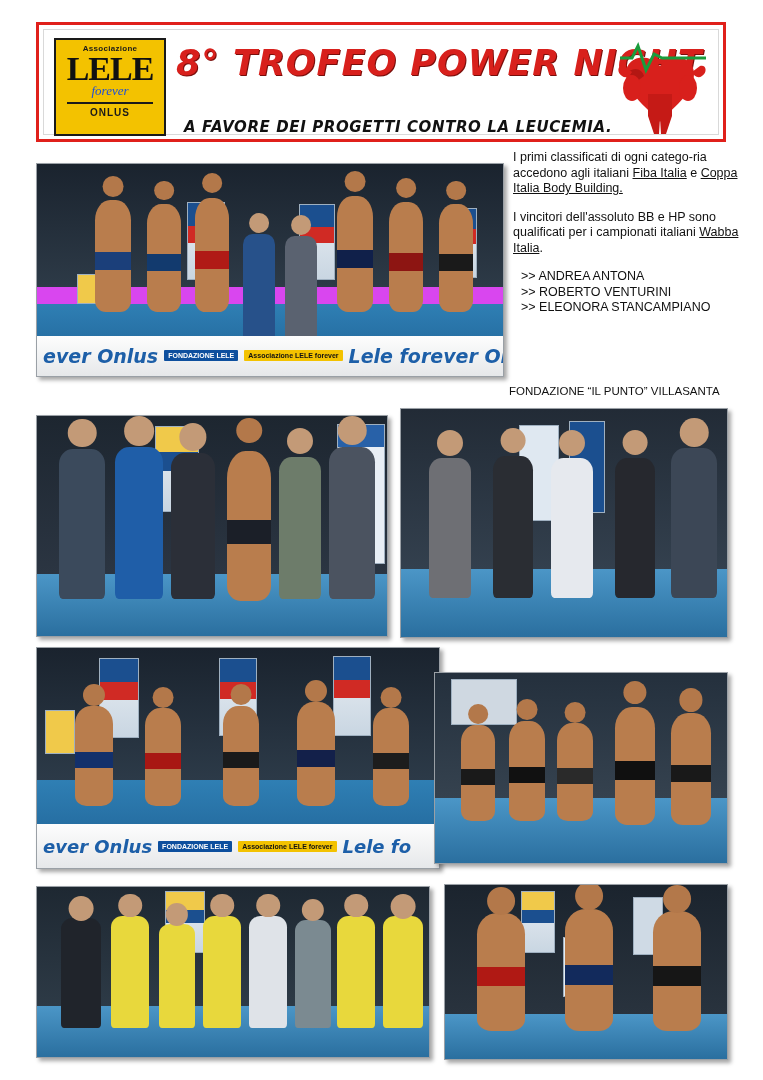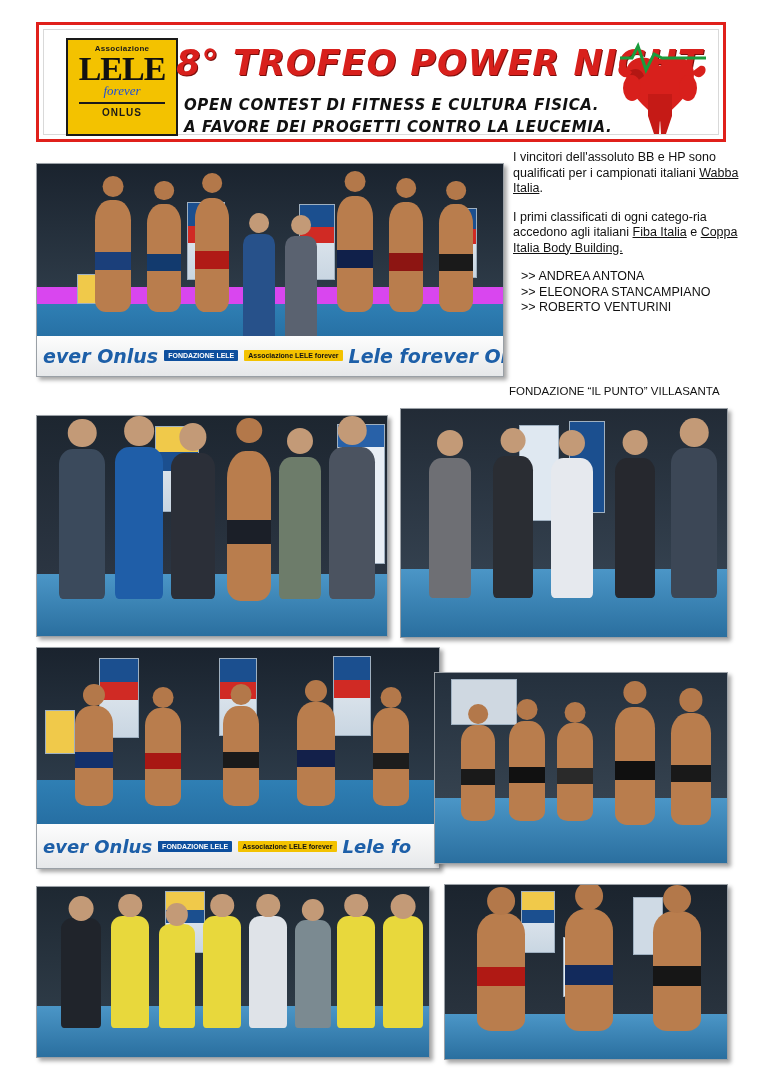--- a/index.html
+++ b/index.html
@@ -38,21 +38,20 @@
     position: absolute;
     left: 10px;
     top: 8px;
     width: 112px;
     height: 98px;
     background: #f3c200;
     border: 2px solid #1a1a1a;
     box-sizing: border-box;
     text-align: center;
     overflow: hidden;
-    margin-left: 12px;
   }
   .logo-assoc {
     font-size: 8px;
     color: #1a1a1a;
     margin-top: 4px;
     letter-spacing: .3px;
     font-weight: bold;
   }
   .logo-lele {
     font-size: 34px;
@@ -217,48 +216,47 @@
 
     <div class="logo-box">
       <div class="logo-assoc">Associazione</div>
       <div class="logo-lele">LELE</div>
       <div class="logo-forever">forever</div>
       <div class="logo-rule"></div>
       <div class="logo-onlus">ONLUS</div>
     </div>
 
     <div class="banner-title">8° TROFEO POWER NIGHT</div>
-    <div class="banner-sub1">OPEN CONTEST DI FITNESS E CULTURA FISICA.</div>
     <div class="banner-sub2">A FAVORE DEI PROGETTI CONTRO LA LEUCEMIA.</div>
 
     <svg class="heart-icon" viewBox="0 0 96 104">
       <path d="M12 38 C12 20, 34 16, 46 30 C58 16, 80 20, 80 38 C80 58, 56 74, 46 86 C36 74, 12 58, 12 38 Z" fill="#d8201c"></path>
       <path d="M14 36 C22 30, 28 34, 30 40 L22 46 Z" fill="#b31713"></path>
       <path d="M10 30 C4 28, 2 36, 8 40 C12 43, 16 40, 18 36 Z" fill="#d8201c"></path>
       <path d="M86 30 C92 28, 94 36, 88 40 C84 43, 80 40, 78 36 Z" fill="#d8201c"></path>
       <ellipse cx="18" cy="52" rx="9" ry="13" fill="#d8201c"></ellipse>
       <ellipse cx="74" cy="52" rx="9" ry="13" fill="#d8201c"></ellipse>
       <path d="M34 58 h24 v22 l-6 18 h-5 l-1 -16 l-1 16 h-5 l-6 -18 Z" fill="#c51a16"></path>
       <polyline points="6,22 18,22 24,10 32,34 40,18 48,22 92,22" fill="none" stroke="#1a9c3c" stroke-width="3"></polyline>
     </svg>
 
   </div>
 </div>
 
 <div class="text-col">
   <p>
-    <span>I vincitori dell'assoluto BB e HP sono qualificati per i campionati italiani </span><span class="u">Wabba Italia</span><span>.</span>
+    <span>I primi classificati di ogni catego-ria accedono agli italiani </span><span class="u">Fiba Italia</span><span> e </span><span class="u">Coppa Italia Body Building.</span>
   </p>
   <p>
-    <span>I primi classificati di ogni catego-ria accedono agli italiani </span><span class="u">Fiba Italia</span><span> e </span><span class="u">Coppa Italia Body Building.</span>
+    <span>I vincitori dell'assoluto BB e HP sono qualificati per i campionati italiani </span><span class="u">Wabba Italia</span><span>.</span>
   </p>
   <div class="winners-list">
     <div>&gt;&gt; ANDREA ANTONA</div>
+    <div>&gt;&gt; ROBERTO VENTURINI</div>
     <div>&gt;&gt; ELEONORA STANCAMPIANO</div>
-    <div>&gt;&gt; ROBERTO VENTURINI</div>
   </div>
 </div>
 <div class="credit">FONDAZIONE “IL PUNTO” VILLASANTA</div>
 
 <div class="photo" style="left:36px; top:163px; width:468px; height:214px;">
   <div class="scene">
     <div class="bg-wall"></div>
     <div class="floor" style="height:34%;"></div>
 
     <div class="poster" style="left:150px; top:38px; width:38px; height:78px;">

